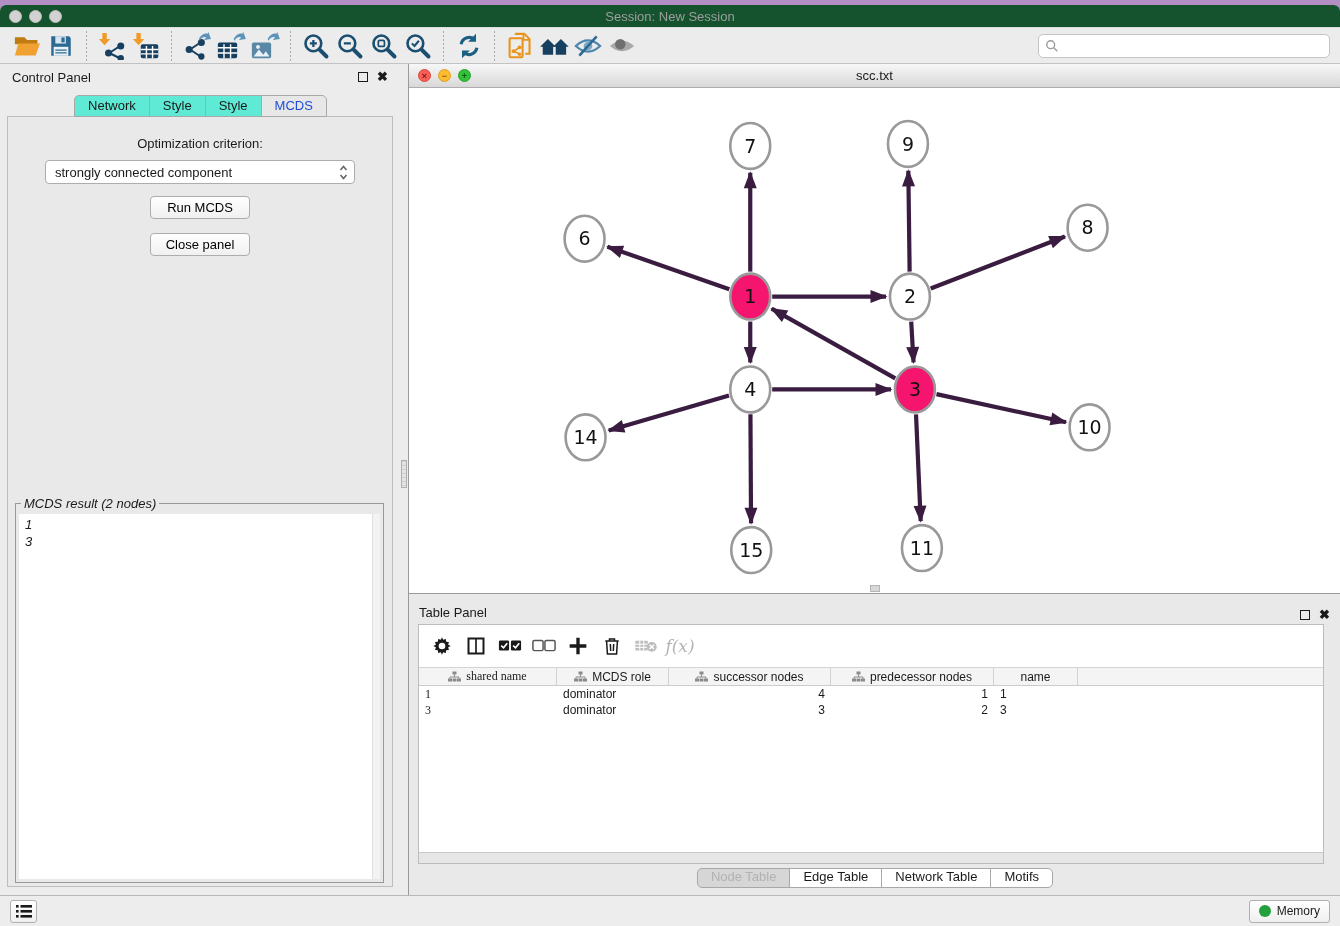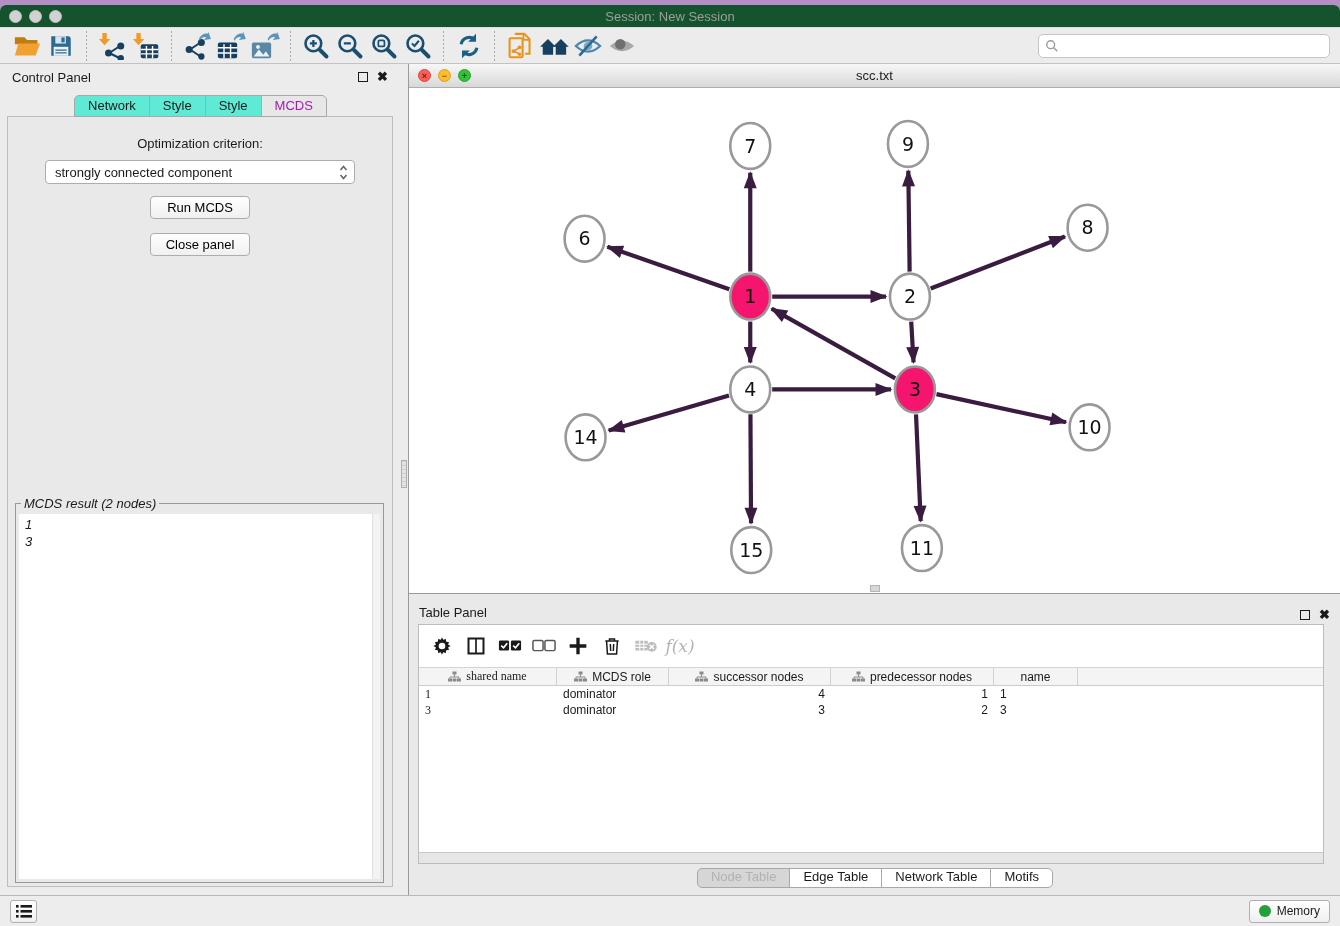--- a/index.html
+++ b/index.html
@@ -35,21 +35,21 @@
   .control-panel { width:400px; display:flex; flex-direction:column; background:#ececec; }
   .panel-head { height:26px; display:flex; align-items:center; padding:0 12px; flex:0 0 auto;}
   .panel-head .ph-title { font-size:13px; }
   .ph-sp { flex:1; }
   .float-box { width:10px; height:10px; border:1.5px solid #1a1a1a; margin-right:9px; cursor:pointer;}
   .close-x { font-size:13px; font-weight:bold; color:#1a1a1a; cursor:pointer; line-height:10px;}
   .cp-tabs { display:flex; justify-content:center; margin-top:5px; position:relative; z-index:2; flex:0 0 auto;}
   .cp-tab { font-size:13px; background:#5eead4; border:1px solid #a8a8a8; padding:2px 13px 3px;
             margin-right:-1px; cursor:pointer; }
   .cp-tab:first-child { border-radius:5px 0 0 0; }
-  .cp-tab.gray { background:#e7e7e7; color:#a21caf; border-radius:0 5px 0 0; }
+  .cp-tab.gray { background:#e7e7e7; color:#1d4ed8; border-radius:0 5px 0 0; }
   .panel-inner { flex:1; margin:-1px 7px 8px; border:1px solid #bdbdbd; background:#e9e9e9;
                  display:flex; flex-direction:column; align-items:center; min-height:0;}
   .opt-label { font-size:13px; margin-top:19px; }
   .dropdown { width:310px; height:24px; margin-top:9px; background:#fff; border:1px solid #adadad;
               border-radius:4px; display:flex; align-items:center; padding:0 6px 0 9px;
               font-size:13px; cursor:pointer; }
   .dd-sp { flex:1; }
   .btn-row { display:flex; gap:14px; margin-top:12px;flex-direction:column; }
   .push-btn { height:23px; padding:0 15px; font-size:13px; background:linear-gradient(#ffffff,#f0f0f0);
               border:1px solid #adadad; border-radius:4px; cursor:pointer; }

